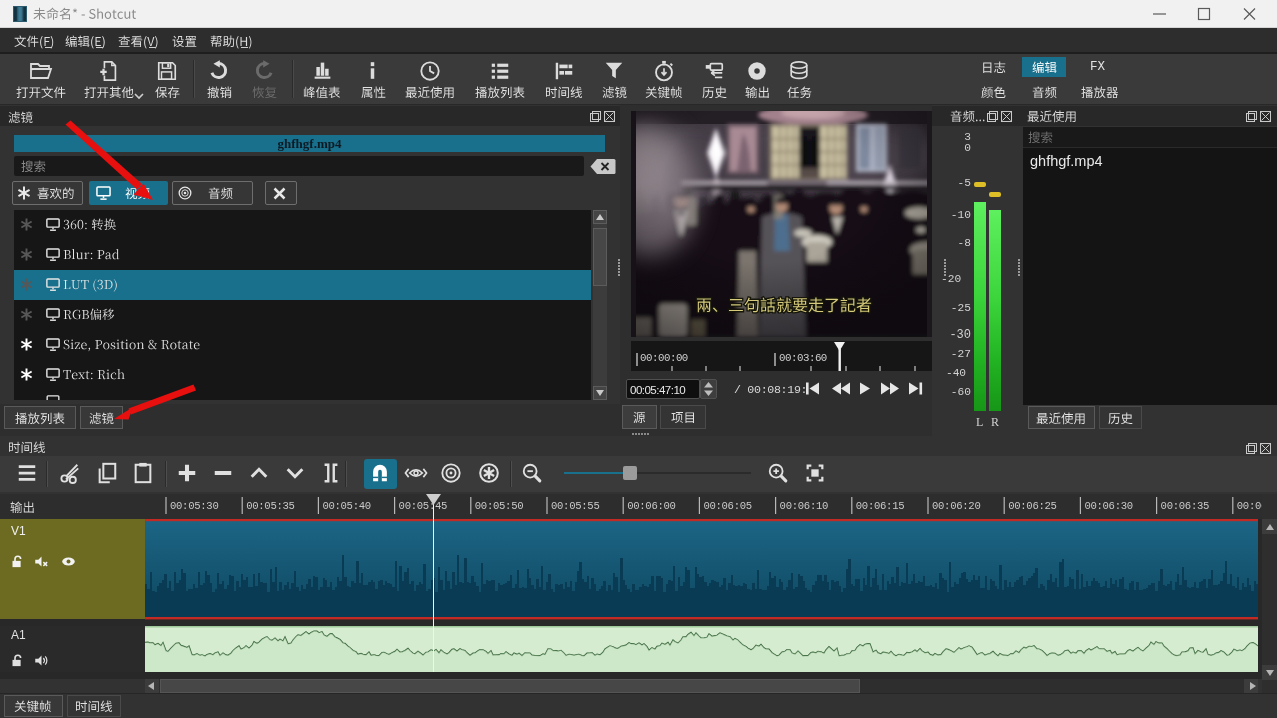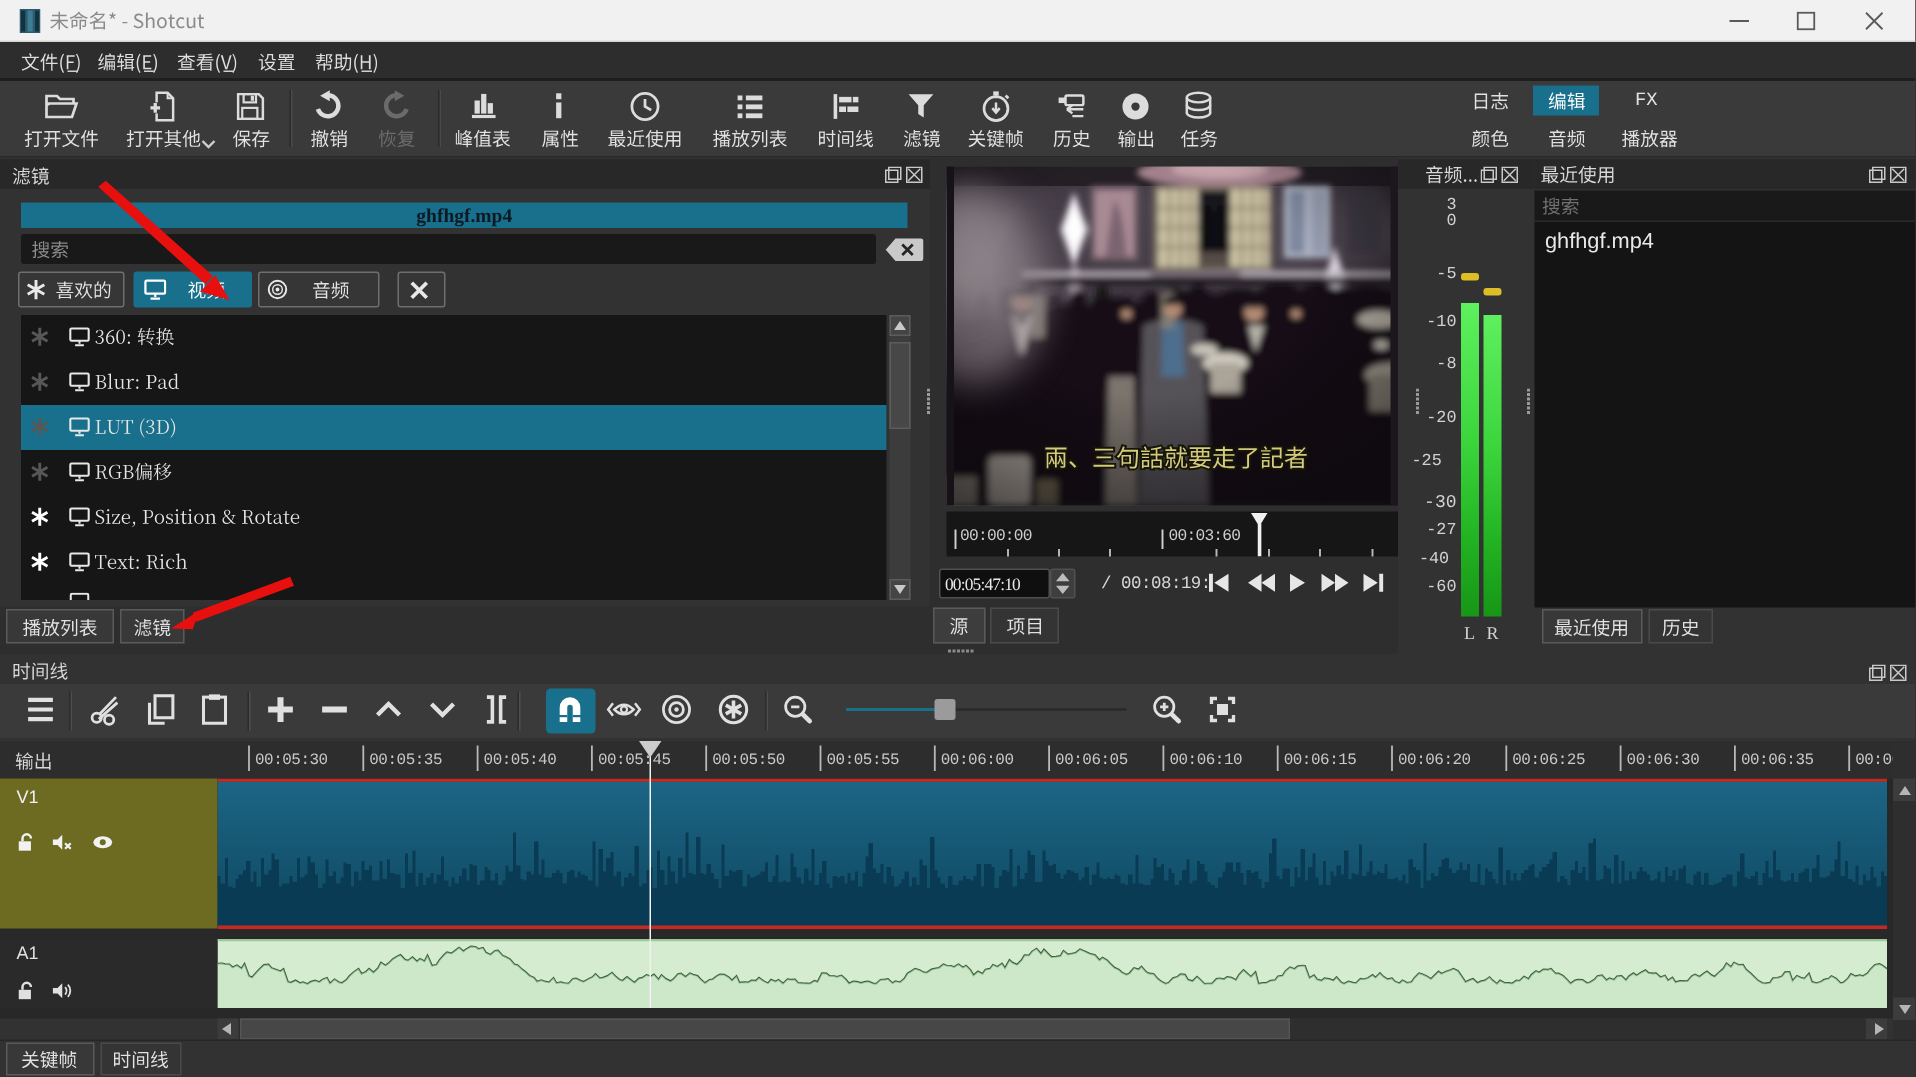--- a/index.html
+++ b/index.html
@@ -481,21 +481,21 @@
       <line x1="75" y1="25" x2="75" y2="31" stroke="#b8b8b8" stroke-width="1.3"></line>
       <line x1="109" y1="25" x2="109" y2="31" stroke="#b8b8b8" stroke-width="1.3"></line>
       <line x1="180" y1="25" x2="180" y2="31" stroke="#b8b8b8" stroke-width="1.3"></line>
       <line x1="215" y1="25" x2="215" y2="31" stroke="#b8b8b8" stroke-width="1.3"></line>
       <line x1="249" y1="25" x2="249" y2="31" stroke="#b8b8b8" stroke-width="1.3"></line>
       <line x1="284" y1="25" x2="284" y2="31" stroke="#b8b8b8" stroke-width="1.3"></line>
       <polygon points="203,1 214,1 208.5,10" fill="#f0f0f0"></polygon>
       <rect x="207.5" y="8" width="2.4" height="22" fill="#f0f0f0"></rect>
     </svg>
     <div style="position:absolute;left:626px;top:379px;width:74px;height:20px;background:#0f0f0f;border:1px solid #505050;border-radius:2px"></div>
-    <div style="position:absolute;left:630px;top:383px;font-family:Liberation Serif, serif;font-size:11.6px;color:#e8e8e8;font-weight:normal;letter-spacing:-0.55px;line-height:14px;white-space:pre;">00:05:47:10</div>
+    <div style="position:absolute;left:630px;top:383px;font-family:Liberation Sans, sans-serif;font-size:11.6px;color:#e8e8e8;font-weight:normal;letter-spacing:-0.55px;line-height:14px;white-space:pre;">00:05:47:10</div>
     <div style="position:absolute;left:700px;top:379px;width:17px;height:20px;background:#3e3e3e;border:1px solid #505050;border-radius:2px"></div>
     <svg class="abs" style="left:704px;top:382px" width="9" height="14">
       <polygon points="4.5,0 9,5.5 0,5.5" fill="#bdbdbd"></polygon>
       <polygon points="4.5,14 9,8.5 0,8.5" fill="#bdbdbd"></polygon>
     </svg>
     <div style="position:absolute;left:724px;top:383px;font-family:'Liberation Mono',monospace;font-size:11.6px;color:#d8d8d8;font-weight:normal;letter-spacing:-0.3px;line-height:14px;white-space:pre;margin-left:10px;">/ 00:08:19:</div>
     <svg class="abs" style="left:805px;top:381px" width="120" height="15" viewBox="0 0 120 15">
 <g fill="#e6e6e6">
 <rect x="1" y="1.5" width="2.6" height="12"></rect>
         <polygon points="14,1.5 14,13.5 4.5,7.5"></polygon>
@@ -533,22 +533,22 @@
       <rect x="0.5" y="2.5" width="8" height="8" fill="none" stroke="#c9c9c9" stroke-width="1"></rect>
       <rect x="2.5" y="0.5" width="8" height="8" fill="none" stroke="#c9c9c9" stroke-width="1"></rect>
       <rect x="14.5" y="0.5" width="10" height="10" fill="none" stroke="#c9c9c9" stroke-width="1"></rect>
       <path d="M15.5 1.5 l8 8 m0 -8 l-8 8" stroke="#c9c9c9" stroke-width="1"></path>
     </svg>
     <div style="position:absolute;left:0px;top:131px;font-family:'Liberation Mono',monospace;font-size:11.2px;color:#d2d2d2;font-weight:normal;letter-spacing:0;line-height:13px;white-space:pre;left:941px;width:30px;text-align:right">3</div>
     <div style="position:absolute;left:0px;top:142px;font-family:'Liberation Mono',monospace;font-size:11.2px;color:#d2d2d2;font-weight:normal;letter-spacing:0;line-height:13px;white-space:pre;left:941px;width:30px;text-align:right">0</div>
     <div style="position:absolute;left:0px;top:177px;font-family:'Liberation Mono',monospace;font-size:11.2px;color:#d2d2d2;font-weight:normal;letter-spacing:0;line-height:13px;white-space:pre;left:941px;width:30px;text-align:right">-5</div>
     <div style="position:absolute;left:0px;top:209px;font-family:'Liberation Mono',monospace;font-size:11.2px;color:#d2d2d2;font-weight:normal;letter-spacing:0;line-height:13px;white-space:pre;left:941px;width:30px;text-align:right">-10</div>
     <div style="position:absolute;left:0px;top:237px;font-family:'Liberation Mono',monospace;font-size:11.2px;color:#d2d2d2;font-weight:normal;letter-spacing:0;line-height:13px;white-space:pre;left:941px;width:30px;text-align:right">-8</div>
-    <div style="position:absolute;left:0px;top:273px;font-family:'Liberation Mono',monospace;font-size:11.2px;color:#d2d2d2;font-weight:normal;letter-spacing:0;line-height:13px;white-space:pre;left:941px;width:30px;text-align:right">-20</div>
-    <div style="position:absolute;left:0px;top:302px;font-family:'Liberation Mono',monospace;font-size:11.2px;color:#d2d2d2;font-weight:normal;letter-spacing:0;line-height:13px;white-space:pre;left:941px;width:30px;text-align:left">-25</div>
+    <div style="position:absolute;left:0px;top:273px;font-family:'Liberation Mono',monospace;font-size:11.2px;color:#d2d2d2;font-weight:normal;letter-spacing:0;line-height:13px;white-space:pre;left:941px;width:30px;">-20</div>
+    <div style="position:absolute;left:0px;top:302px;font-family:'Liberation Mono',monospace;font-size:11.2px;color:#d2d2d2;font-weight:normal;letter-spacing:0;line-height:13px;white-space:pre;left:941px;width:30px;text-align:right">-25</div>
     <div style="position:absolute;left:0px;top:329px;font-family:'Liberation Mono',monospace;font-size:12px;color:#d2d2d2;font-weight:normal;letter-spacing:0;line-height:13px;white-space:pre;left:941px;width:30px;text-align:right">-30</div>
     <div style="position:absolute;left:0px;top:348px;font-family:'Liberation Mono',monospace;font-size:11.2px;color:#d2d2d2;font-weight:normal;letter-spacing:0;line-height:13px;white-space:pre;left:941px;width:30px;text-align:right">-27</div>
     <div style="position:absolute;left:0px;top:367px;font-family:'Liberation Mono',monospace;font-size:11.2px;color:#d2d2d2;font-weight:normal;letter-spacing:0;line-height:13px;white-space:pre;left:941px;width:30px;text-align:center">-40</div>
     <div style="position:absolute;left:0px;top:386px;font-family:'Liberation Mono',monospace;font-size:11.2px;color:#d2d2d2;font-weight:normal;letter-spacing:0;line-height:13px;white-space:pre;left:941px;width:30px;text-align:right">-60</div>
     <div style="position:absolute;left:974px;top:202px;width:12px;height:209px;background:linear-gradient(#5ef05e,#3bd43b 45%,#22b322 75%,#179617)"></div>
     <div style="position:absolute;left:989px;top:210px;width:12px;height:201px;background:linear-gradient(#5ef05e,#3bd43b 45%,#22b322 75%,#179617)"></div>
     <div style="position:absolute;left:974px;top:182px;width:12px;height:5px;background:#ddbe26;border-radius:2px"></div>
     <div style="position:absolute;left:989px;top:192px;width:12px;height:5px;background:#ddbe26;border-radius:2px"></div>
     <div style="position:absolute;left:976px;top:415px;font-family:'Liberation Serif',serif;font-size:12px;color:#d2d2d2;font-weight:normal;letter-spacing:0;line-height:14px;white-space:pre;">L</div>
     <div style="position:absolute;left:991px;top:415px;font-family:'Liberation Serif',serif;font-size:12px;color:#d2d2d2;font-weight:normal;letter-spacing:0;line-height:14px;white-space:pre;">R</div>

